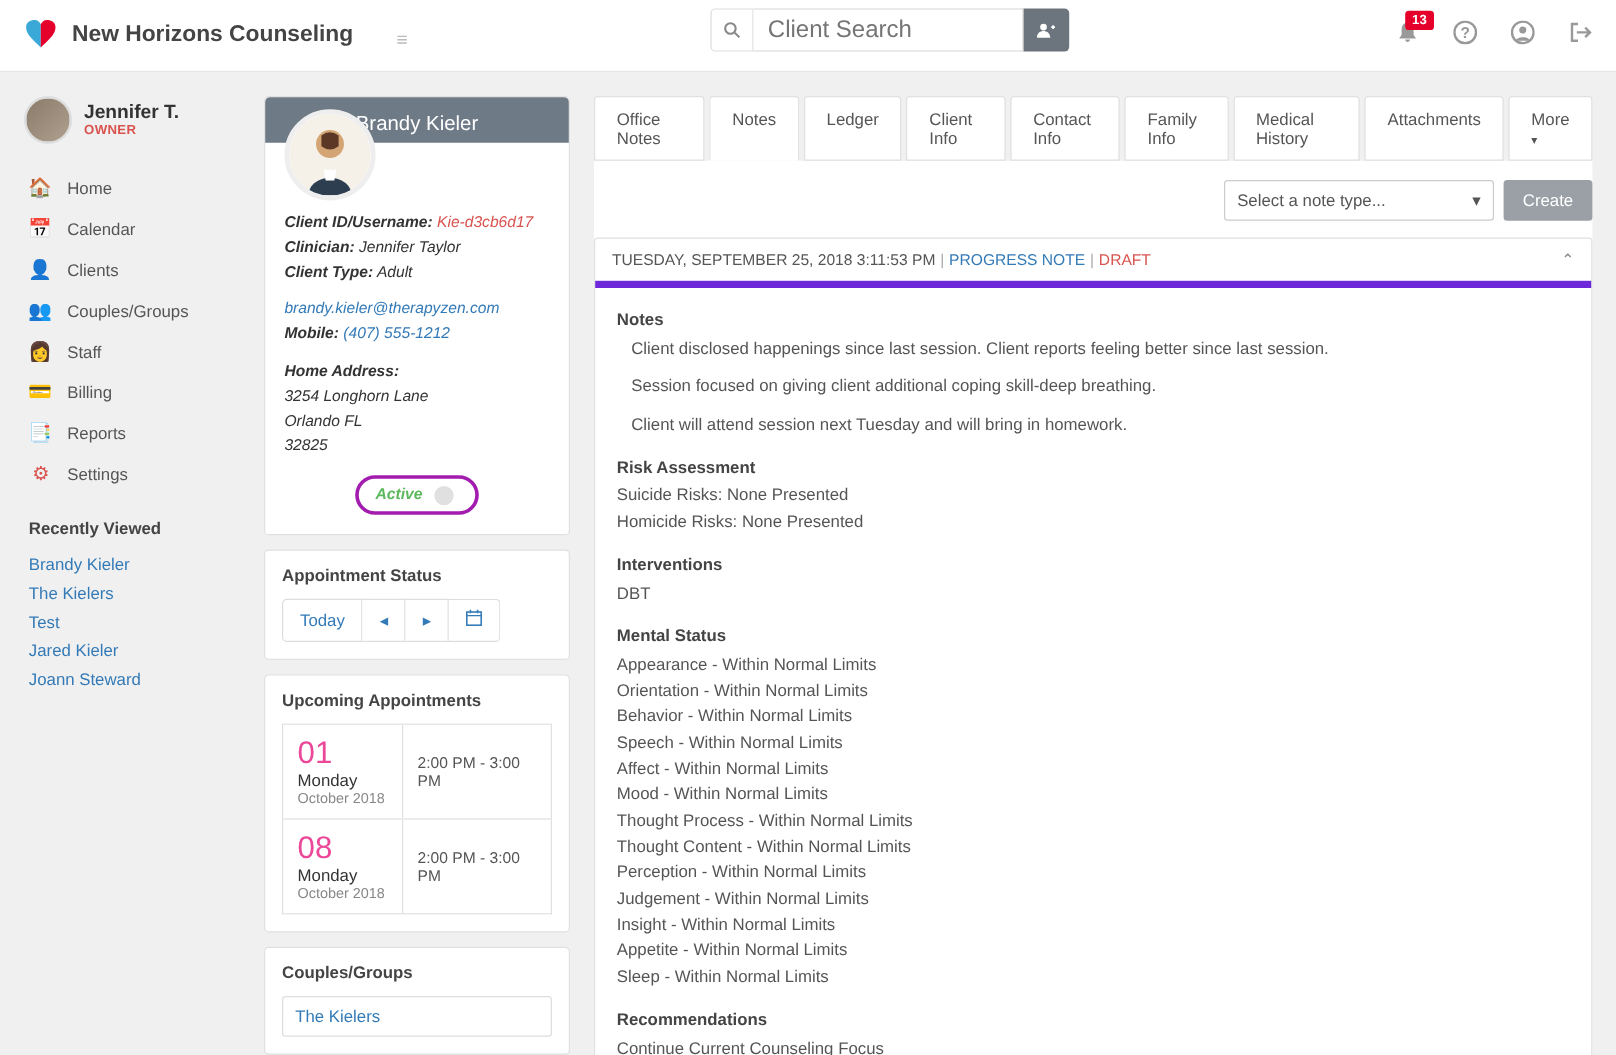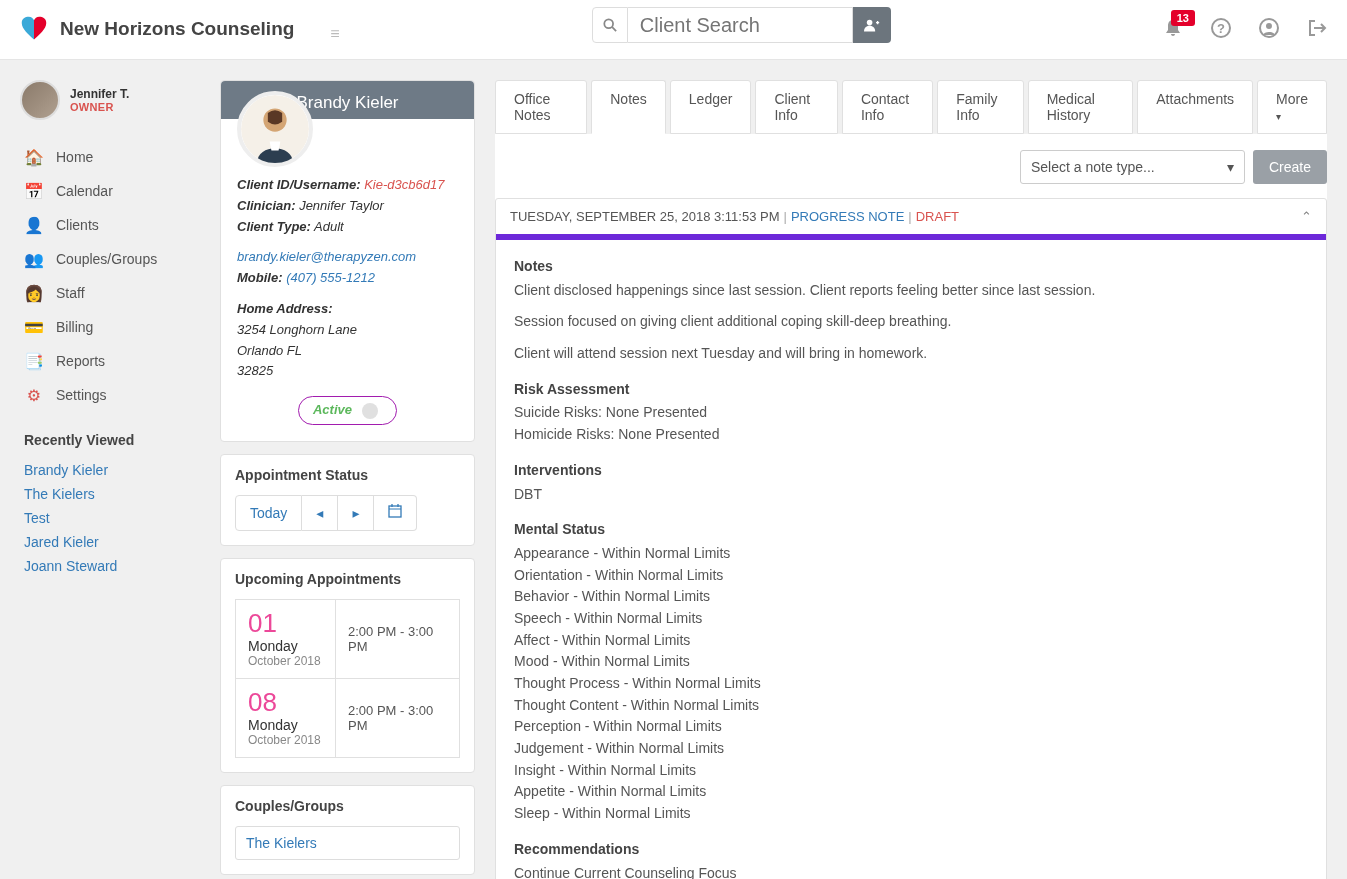--- a/index.html
+++ b/index.html
@@ -13,39 +13,39 @@
 .search-btn { width: 36px; height: 36px; border: 1px solid #ddd; background: #fff; border-radius: 4px 0 0 4px; display: flex; align-items: center; justify-content: center; color: #888; }
 .search-input { width: 225px; height: 36px; border: 1px solid #ddd; border-left: none; padding: 0 12px; font-size: 20px; color: #701a75; }
 .add-user-btn { width: 38px; height: 36px; background: #6c757d; border: none; border-radius: 0 4px 4px 0; display: flex; align-items: center; justify-content: center; color: #fff; cursor: pointer; }
 .topbar-icons { display: flex; align-items: center; gap: 28px; margin-left: 20px; }
 .topbar-icon { color: #999; font-size: 20px; position: relative; cursor: pointer; }
 .badge { position: absolute; top: -8px; right: -12px; background: #e4002b; color: #fff; font-size: 11px; font-weight: bold; padding: 2px 6px; border-radius: 3px; }
 .main { display: flex; padding: 20px; gap: 20px; align-items: flex-start; }
 .sidebar { width: 180px; flex-shrink: 0; }
 .user-block { display: flex; align-items: center; gap: 10px; margin-bottom: 20px; }
 .avatar { width: 40px; height: 40px; border-radius: 50%; background: linear-gradient(135deg,#8a7a6a,#b0a090); border: 2px solid #ddd; }
-.user-name { font-weight: 600; font-size: 12px; }
+.user-name { font-weight: 600; font-size: 16px; }
 .user-role { color: #d9534f; font-size: 11px; font-weight: 600; letter-spacing: 0.3px; }
 .nav { list-style: none; }
 .nav li { display: flex; align-items: center; gap: 12px; padding: 7px 4px; cursor: pointer; color: #555; font-size: 14px; }
 .nav-icon { width: 20px; height: 20px; display: inline-flex; align-items: center; justify-content: center; font-size: 16px; }
 .section-head { font-weight: 600; font-size: 14px; color: #444; margin: 20px 0 10px 4px; }
 .recent { list-style: none; padding-left: 4px; }
 .recent li { padding: 4px 0; }
 .recent a { color: #337ab7; text-decoration: none; font-size: 14px; }
 .client-col { width: 255px; flex-shrink: 0; display: flex; flex-direction: column; gap: 12px; }
 .card { background: #fff; border: 1px solid #e0e0e0; border-radius: 4px; }
 .client-header { background: #6e7a86; color: #fff; padding: 12px 16px; font-size: 17px; font-weight: 500; text-align: center; border-radius: 4px 4px 0 0; position: relative; height: 38px; }
 .client-avatar { width: 76px; height: 76px; border-radius: 50%; background: #fff; border: 4px solid #eee; position: absolute; left: 16px; top: 10px; overflow: hidden; }
 .client-body { padding: 56px 16px 16px 16px; font-size: 13px; line-height: 1.6; font-style: italic; }
 .client-body .row-lbl { font-weight: 600; }
 .client-body a { color: #337ab7; text-decoration: none; }
 .client-id { color: #d9534f; }
 .active-toggle { margin-top: 14px; display: flex; justify-content: center; }
-.toggle { border: 1px solid #a21caf; border-radius: 20px; padding: 3px 18px 3px 14px; display: flex; align-items: center; gap: 10px; font-weight: 600; color: #5cb85c; font-size: 13px; }
+.toggle { border: 3px solid #a21caf; border-radius: 20px; padding: 3px 18px 3px 14px; display: flex; align-items: center; gap: 10px; font-weight: 600; color: #5cb85c; font-size: 13px; }
 .toggle-knob { width: 16px; height: 16px; background: #e0e0e0; border-radius: 50%; }
 .panel-head { font-weight: 600; font-size: 14px; padding: 12px 14px; color: #444; }
 .appt-controls { padding: 0 14px 14px; display: flex; gap: 0; }
 .appt-controls button { border: 1px solid #ddd; background: #fff; height: 36px; padding: 0 14px; color: #337ab7; font-size: 14px; cursor: pointer; }
 .appt-controls button:first-child { border-radius: 4px 0 0 4px; }
 .appt-controls button + button { border-left: none; }
 .appt-controls button:last-child { border-radius: 0 4px 4px 0; }
 .appt-list { padding: 0 14px 14px; }
 .appt-row { border: 1px solid #e0e0e0; display: flex; }
 .appt-row + .appt-row { border-top: none; }
@@ -66,21 +66,21 @@
 .create-btn { background: #9aa0a6; color: #fff; border: none; border-radius: 3px; padding: 0 16px; height: 34px; font-size: 14px; cursor: pointer; }
 .note-card { border: 1px solid #e0e0e0; border-radius: 3px; margin-bottom: 14px; }
 .note-head { padding: 10px 14px; border-bottom: 6px solid #6d28d9; display: flex; font-size: 13px; color: #555; }
 .note-head .sep { margin: 0 4px; color: #aaa; }
 .note-type { color: #337ab7; }
 .note-status { color: #d9534f; }
 .chev { margin-left: auto; color: #888; cursor: pointer; }
 .note-body { padding: 16px 18px 20px; font-size: 14px; color: #555; line-height: 1.55; }
 .note-body h5 { font-weight: 600; color: #444; margin-top: 14px; margin-bottom: 2px; font-size: 14px; }
 .note-body h5:first-child { margin-top: 0; }
-.note-body p { margin-bottom: 10px; }
+.note-body p { margin-bottom: 10px; margin-left: 12px; }
 .ms-list div { line-height: 1.55; }
 .content-wrap { background: transparent; }
 </style>
 </head>
 <body>
 
 <div class="topbar">
   <div class="logo">
     <svg class="logo-icon" viewBox="0 0 32 32">
       <path d="M16 28 C10 22 2 16 2 9 C2 4 6 2 10 2 C13 2 15 4 16 6 Z" fill="#3aa9d8"></path>

